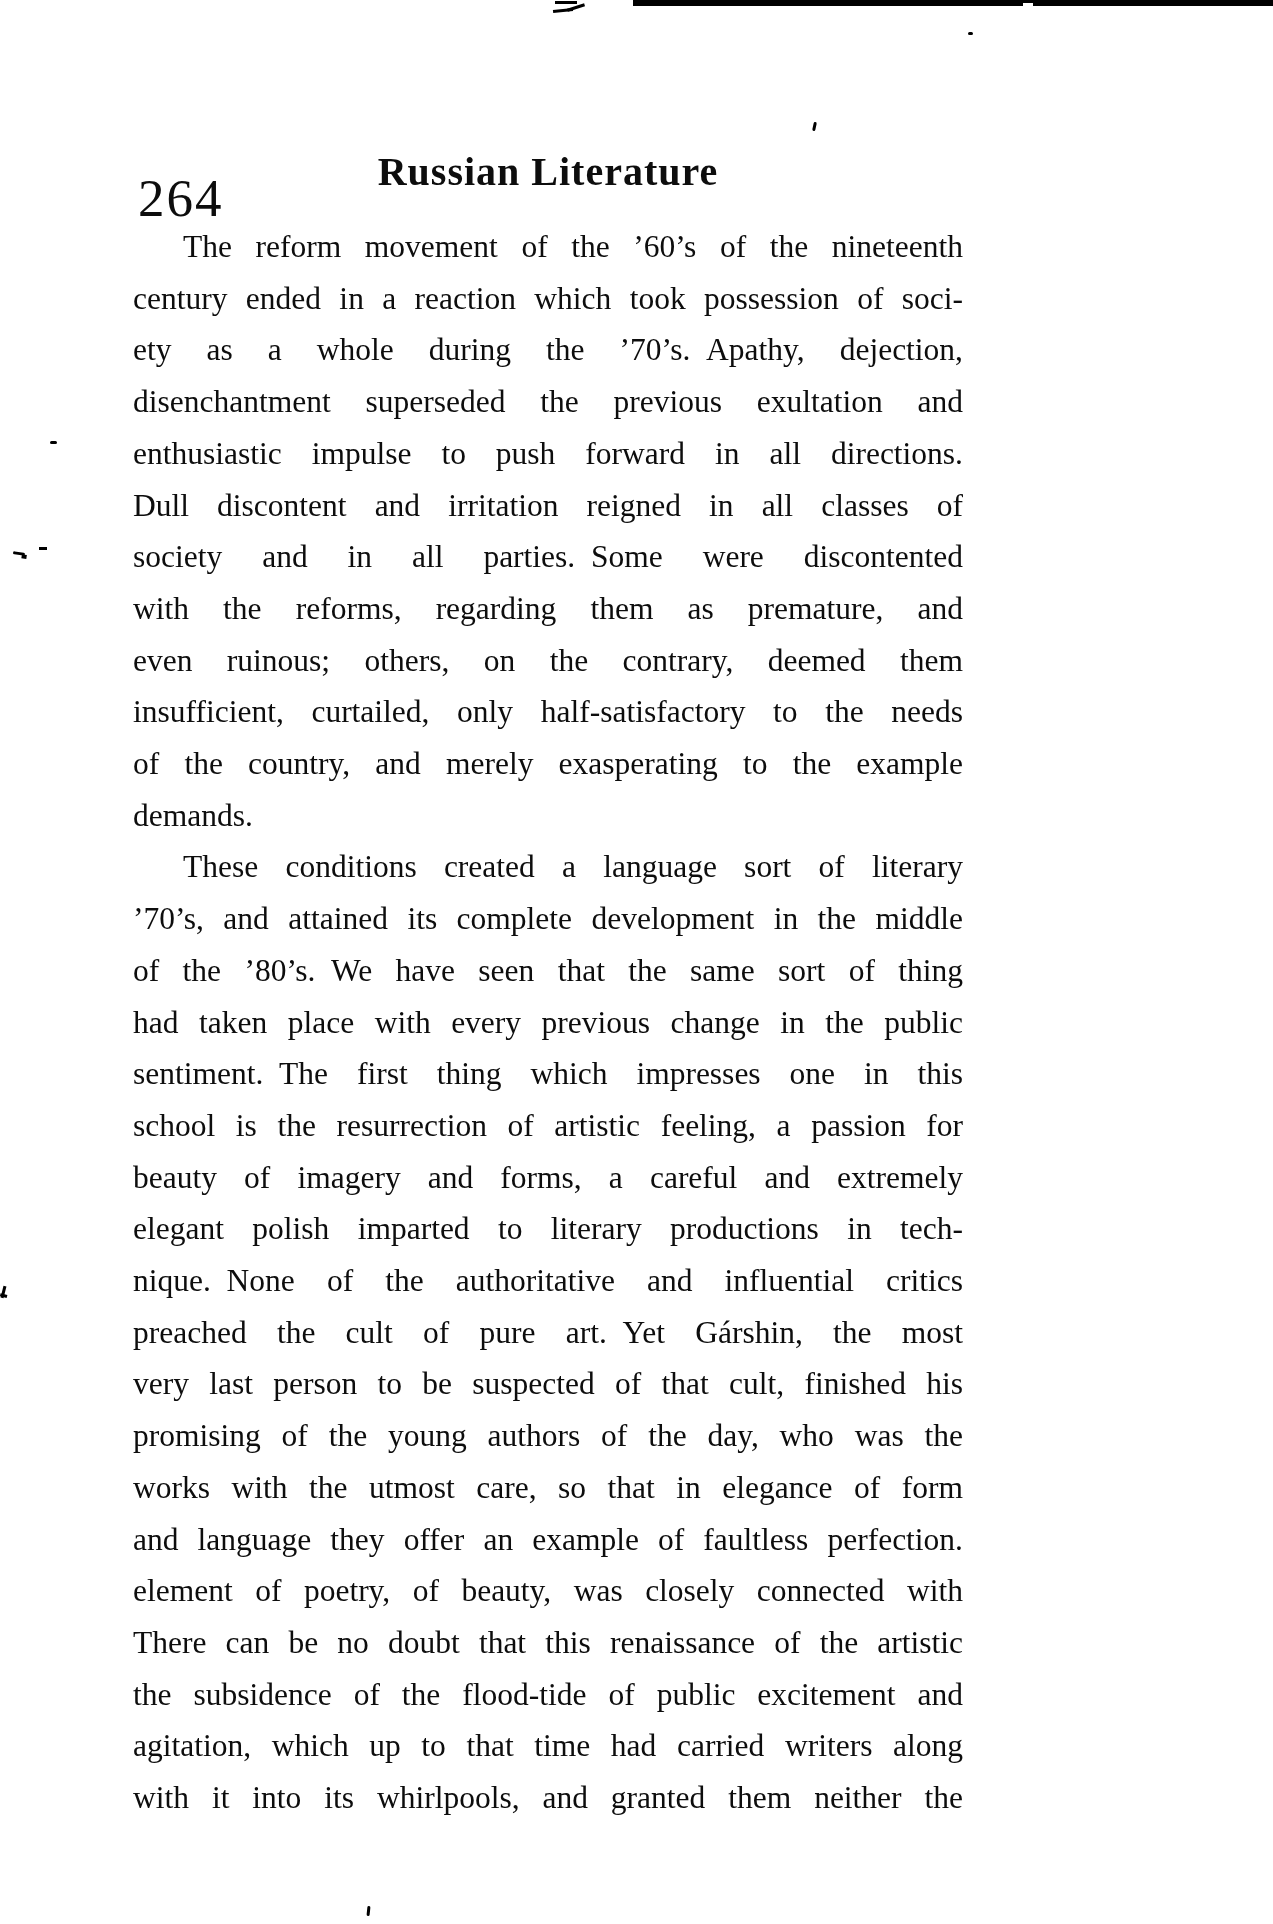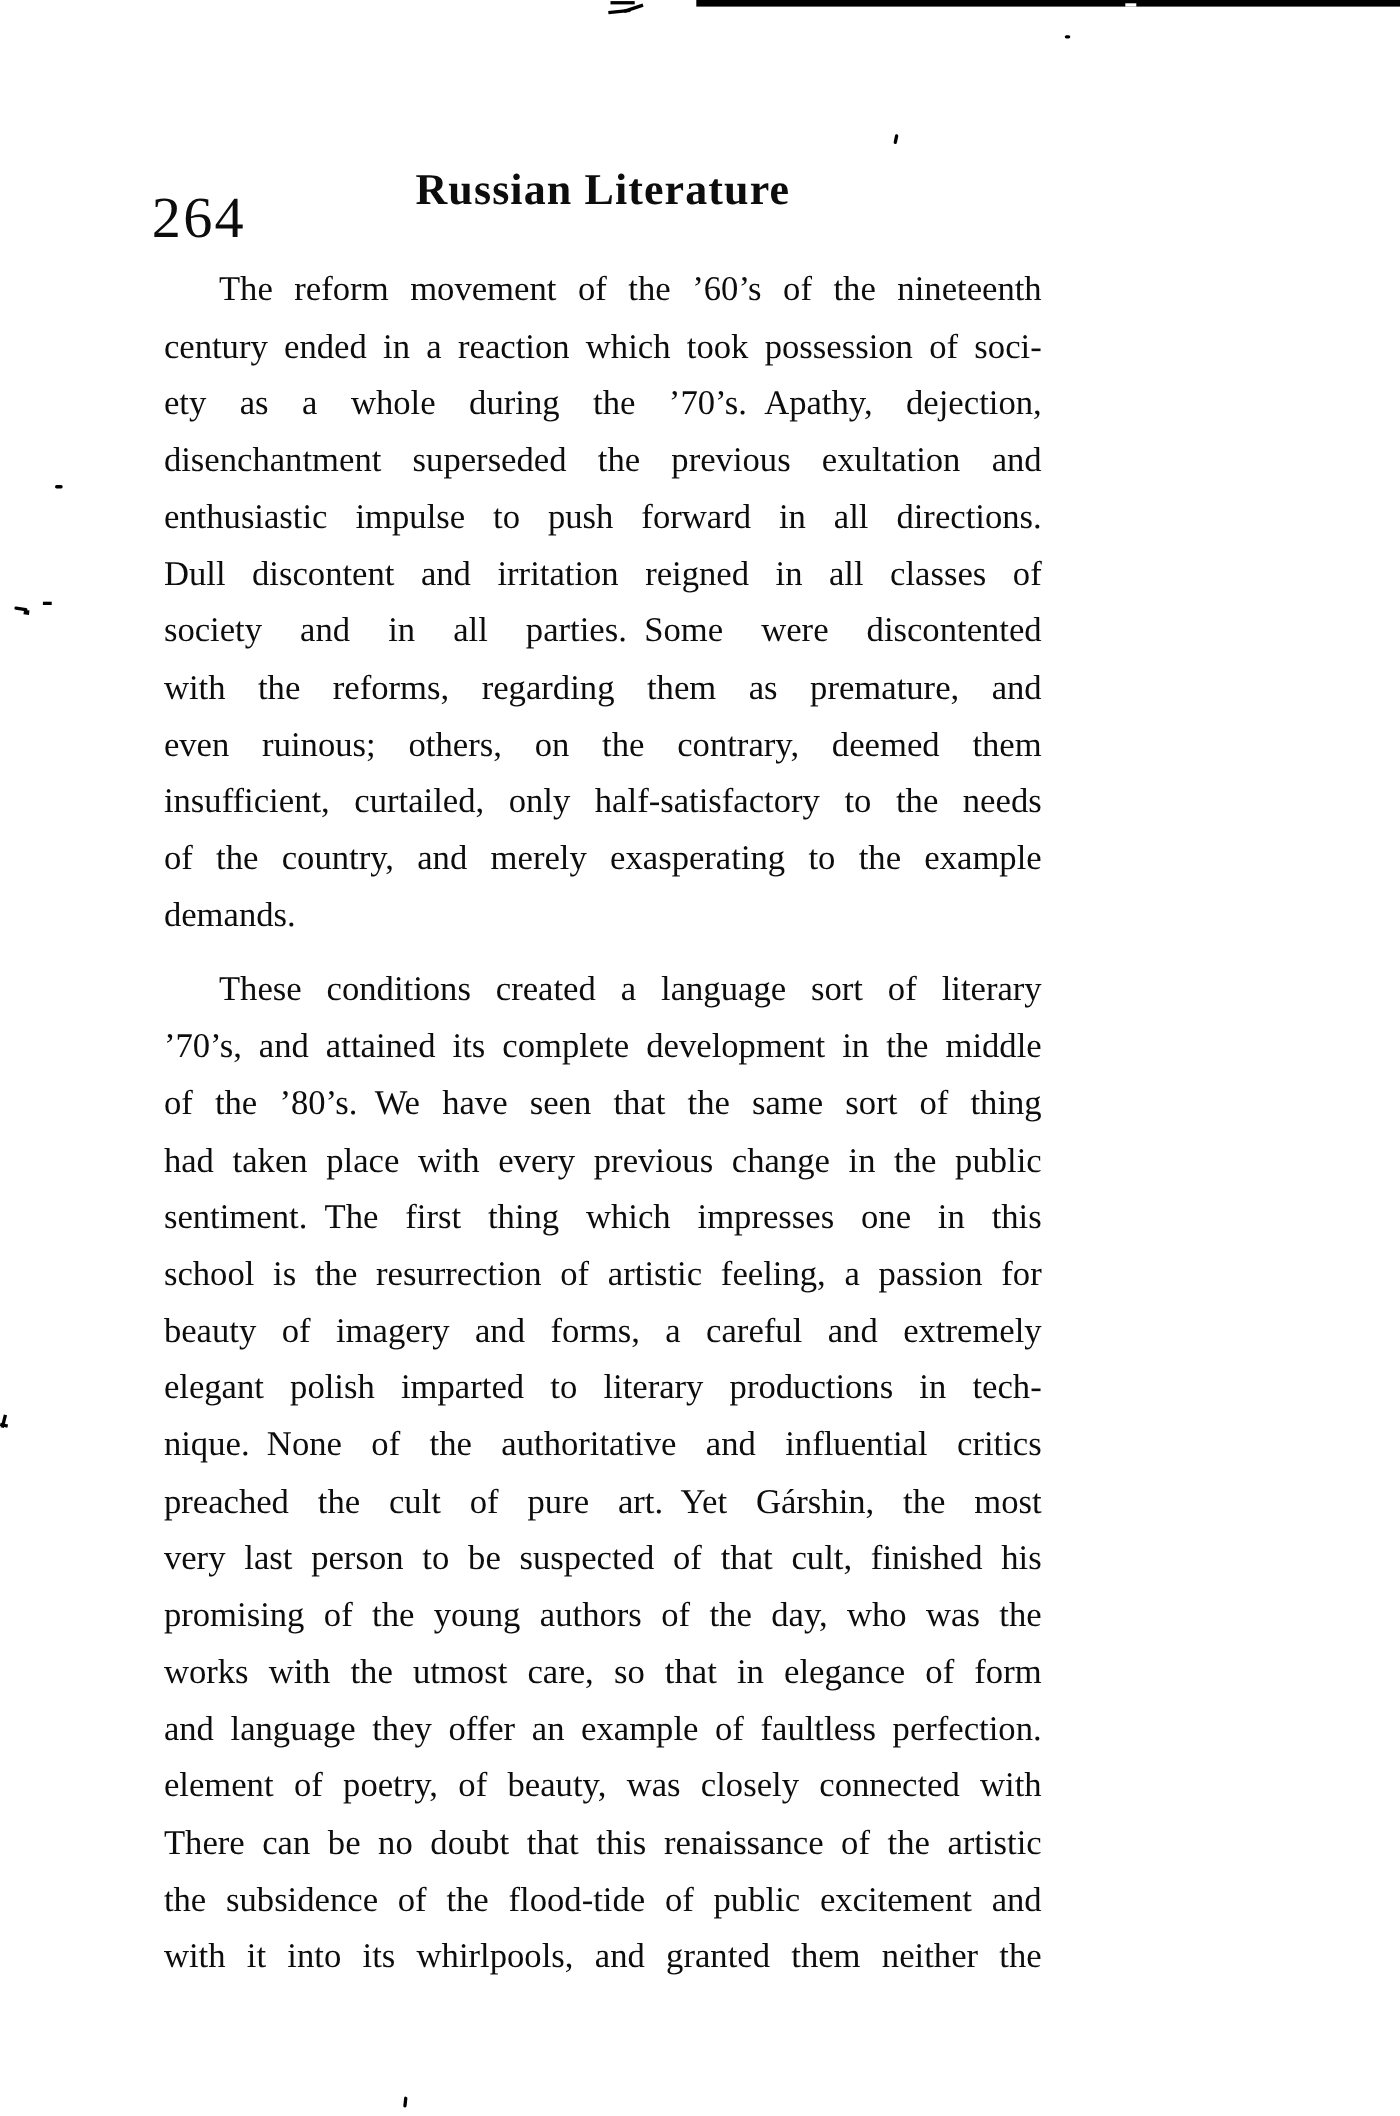--- a/index.html
+++ b/index.html
@@ -50,21 +50,21 @@
   }
   
   .page-body {
     position: absolute;
     top: 221px; left: 133px;
     width: 830px;
     font-size: 31.5px;
     line-height: 51.7px;
     word-spacing: 1.5px;
   }
-  .para { margin: 16px; }
+  .para { margin: 0; }
   .line {
     text-align: justify;
     text-align-last: justify;
     white-space: normal;
   }
   .line.endline { text-align-last: left; }
   .line.indent { text-indent: 50px; }
   
   .speck { position: absolute; background: #000; }
   .sp-dot1    { top: 441px; left: 50px;  width: 7px;  height: 3px; border-radius: 2px; }
@@ -123,15 +123,16 @@
       <div class="line">elegant polish imparted to literary productions in tech-</div>
       <div class="line">nique. None of the authoritative and influential critics</div>
       <div class="line">preached the cult of pure art. Yet Gárshin, the most</div>
       <div class="line">very last person to be suspected of that cult, finished his</div>
       <div class="line">promising of the young authors of the day, who was the</div>
       <div class="line">works with the utmost care, so that in elegance of form</div>
       <div class="line">and language they offer an example of faultless perfection.</div>
       <div class="line">element of poetry, of beauty, was closely connected with</div>
       <div class="line">There can be no doubt that this renaissance of the artistic</div>
       <div class="line">the subsidence of the flood-tide of public excitement and</div>
+      <div class="line">agitation, which up to that time had carried writers along</div>
       <div class="line">with it into its whirlpools, and granted them neither the</div>
     </div>
   </div>
 
 </body></html>

